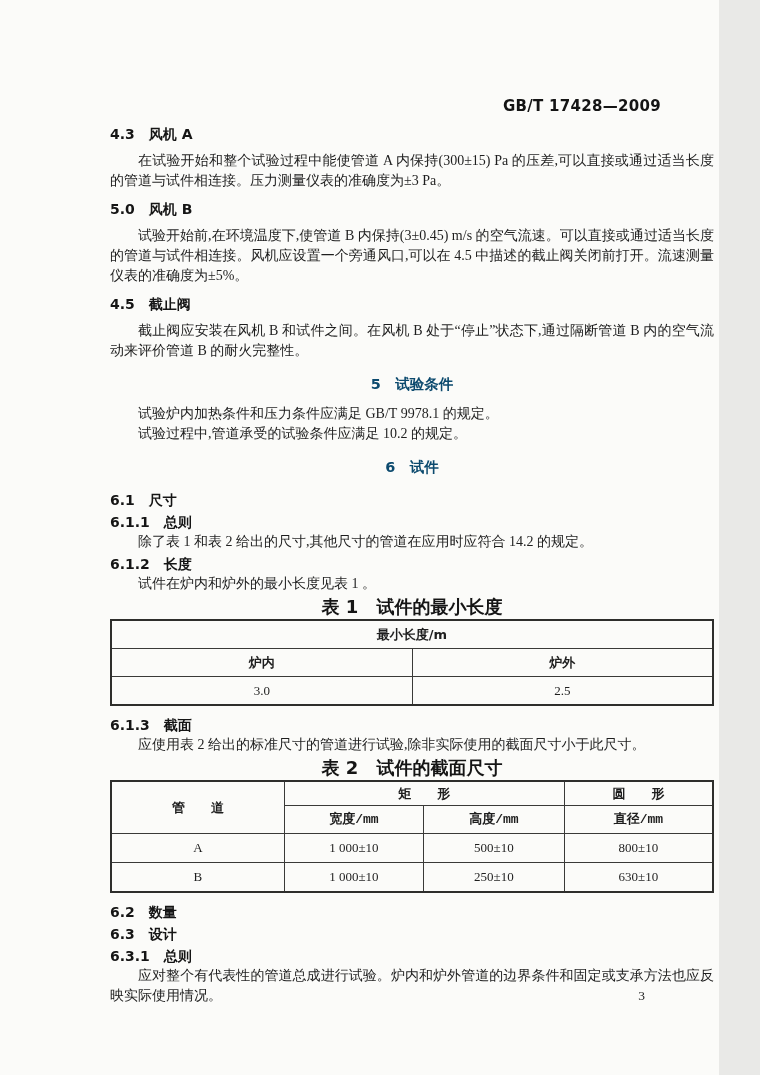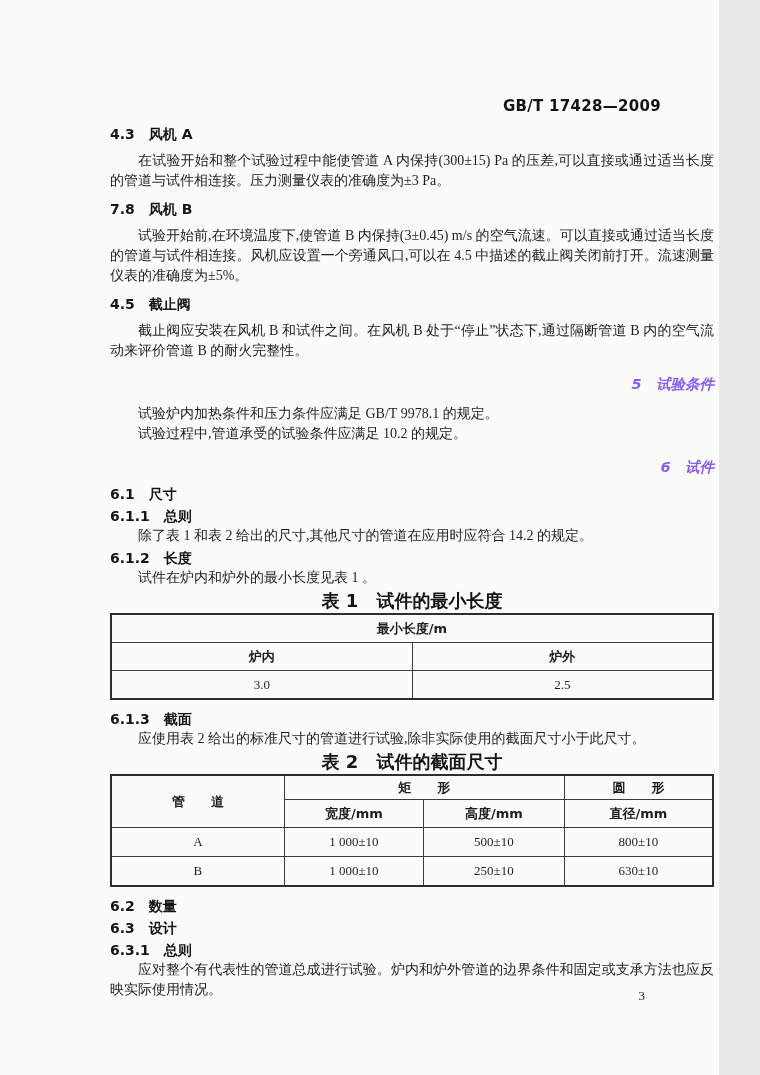--- a/index.html
+++ b/index.html
@@ -22,21 +22,21 @@
     font-size:14px;line-height:20px;text-align:justify;
   }
   .h-sub{
     font-family:"DejaVu Sans","Liberation Sans",sans-serif;
     font-weight:bold;font-size:14px;line-height:20px;
     margin:8px 0 0 0;text-align:left;color:#151515;
   }
   .h-chap{
     font-family:"DejaVu Sans","Liberation Sans",sans-serif;
     font-weight:bold;font-size:14.5px;line-height:21px;
-    margin:13px 0 0 0;text-align:right;color:#8b5cf6;font-style:italic;
+    margin:13px 0 0 0;text-align:center;color:#0c4a6e;
   }
   .h-tight{margin-top:2px;}
   .h-after-tbl{margin-top:9px;}
   p.body-p{margin:0;text-indent:2em;}
   p.body-first{margin-top:7px;}
   .tbl-caption{
     font-family:"DejaVu Sans","Liberation Sans",sans-serif;
     font-weight:bold;font-size:18px;line-height:19px;
     text-align:center;margin:3px 0 0 0;color:#151515;
   }
@@ -48,53 +48,53 @@
     border:1px solid #3a3a38;text-align:center;vertical-align:middle;
     font-size:13px;padding:0 4px;color:#1e1e1e;
   }
   table.std th{
     font-family:"DejaVu Sans","Liberation Sans",sans-serif;
     font-weight:bold;
   }
   table.std td{font-family:"Liberation Serif","DejaVu Serif",serif;}
   .t1 th,.t1 td{height:27px;}
   .t2 .r-group th{height:23px;}
-  .t2 .r-sub th{height:27px;}
+  .t2 .r-sub th{height:27px;font-family:Liberation Mono, monospace;}
   .t2 .r-data td{height:28px;}
   .page-number{
     position:absolute;top:988px;right:74px;
     font-size:13.5px;font-family:"Liberation Serif","DejaVu Serif",serif;
     color:#222;
   }
 </style>
 </head>
 <body>
 
 <div class="page">
 
   <div class="doc-header">GB/T 17428—2009</div>
 
   <div class="content">
 
     <h3 class="h-sub" style="margin-top:0">4.3　风机 A</h3>
     <p class="body-p body-first">在试验开始和整个试验过程中能使管道 A 内保持(300±15) Pa 的压差,可以直接或通过适当长度的管道与试件相连接。压力测量仪表的准确度为±3 Pa。</p>
 
-    <h3 class="h-sub">7.8　风机 B</h3>
+    <h3 class="h-sub">5.0　风机 B</h3>
     <p class="body-p body-first">试验开始前,在环境温度下,使管道 B 内保持(3±0.45) m/s 的空气流速。可以直接或通过适当长度的管道与试件相连接。风机应设置一个旁通风口,可以在 4.5 中描述的截止阀关闭前打开。流速测量仪表的准确度为±5%。</p>
 
     <h3 class="h-sub">4.5　截止阀</h3>
     <p class="body-p body-first">截止阀应安装在风机 B 和试件之间。在风机 B 处于“停止”状态下,通过隔断管道 B 内的空气流动来评价管道 B 的耐火完整性。</p>
 
     <h2 class="h-chap">5　试验条件</h2>
     <p class="body-p" style="margin-top:9px">试验炉内加热条件和压力条件应满足 GB/T 9978.1 的规定。</p>
     <p class="body-p">试验过程中,管道承受的试验条件应满足 10.2 的规定。</p>
 
     <h2 class="h-chap">6　试件</h2>
 
-    <h3 class="h-sub" style="margin-top:6px">6.1　尺寸</h3>
+    <h3 class="h-sub" style="margin-top:12px">6.1　尺寸</h3>
 
     <h3 class="h-sub h-tight">6.1.1　总则</h3>
     <p class="body-p">除了表 1 和表 2 给出的尺寸,其他尺寸的管道在应用时应符合 14.2 的规定。</p>
 
     <h3 class="h-sub h-tight">6.1.2　长度</h3>
     <p class="body-p">试件在炉内和炉外的最小长度见表 1 。</p>
 
     <div class="tbl-caption">表 1　试件的最小长度</div>
     <table class="std t1">
       <colgroup>

